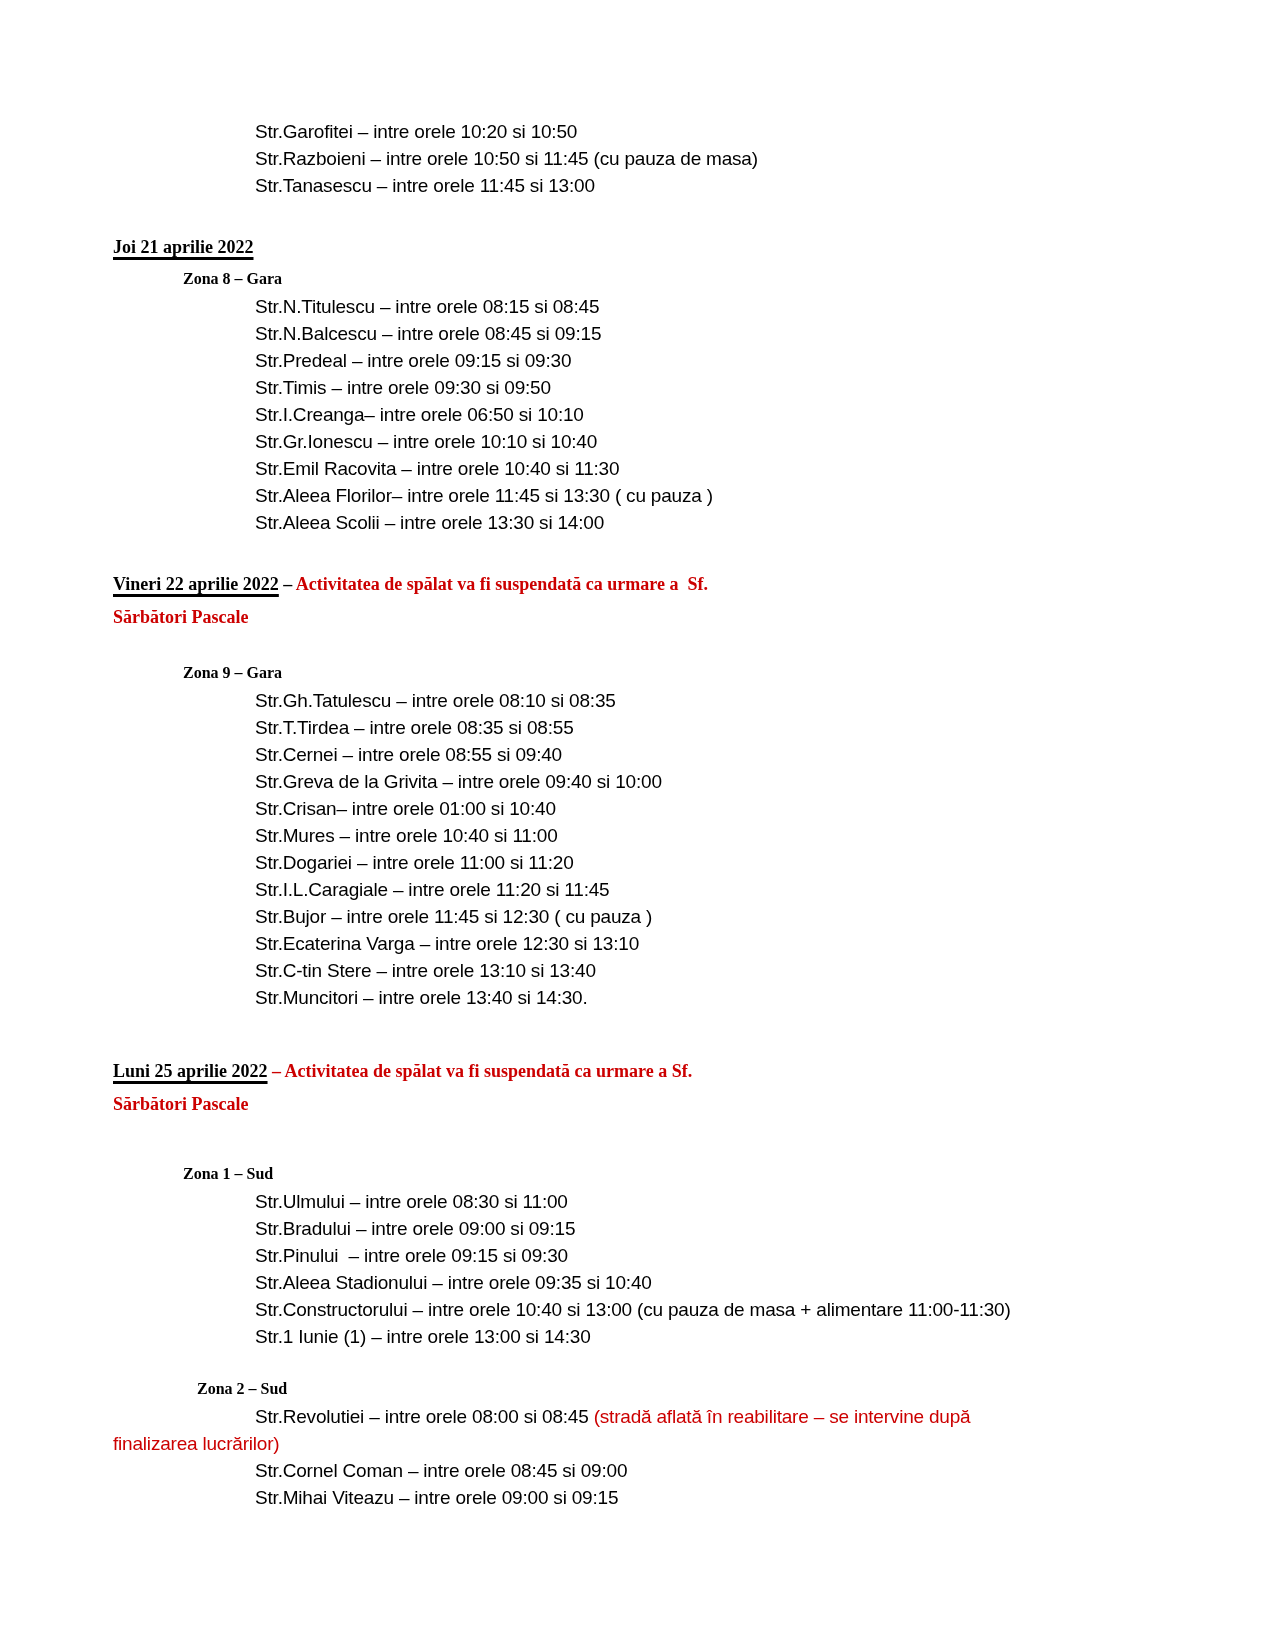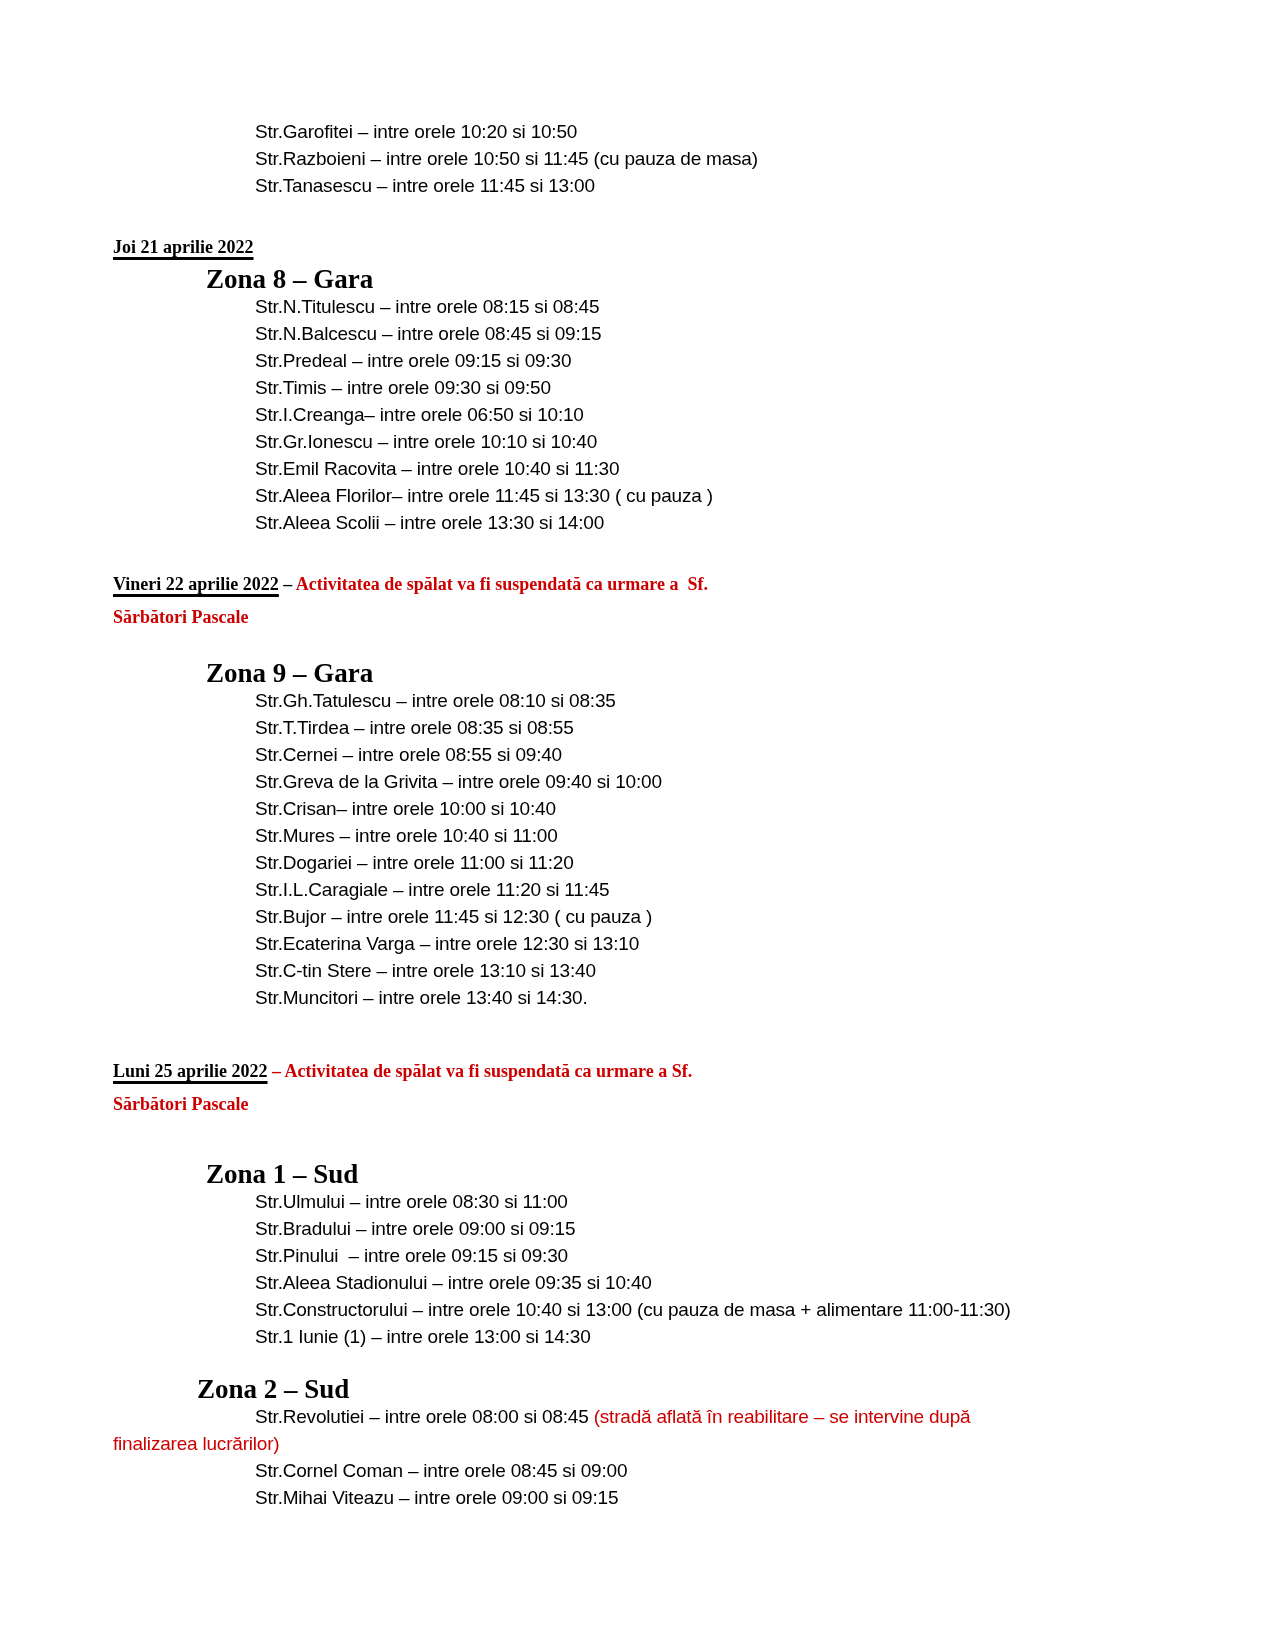--- a/index.html
+++ b/index.html
@@ -37,24 +37,24 @@
     line-height: 33px;
     white-space: pre-wrap;
   }
   .date-heading.luni { margin-top: 44px; }
   .date-text {
     text-decoration: underline;
     text-decoration-thickness: 2.5px;
     text-underline-offset: 4px;
   }
   .zone-name {
-    margin: 26px 0 1px 93px;
+    margin: 26px 0 1px 70px;
     font-family: "Liberation Serif", serif;
     font-weight: bold;
-    font-size: 27px;
+    font-size: 16px;
     line-height: 26px;
   }
   .zone-name.tight { margin-top: 2px; }
   .zone-name.zone1 { margin-top: 40px; }
   .zone-name.zone2 { margin-left: 84px; }
   .red { color: #cc0000; }
 </style>
 </head>
 <body>
 
@@ -80,21 +80,21 @@
     <div class="street">Str.Aleea Scolii – intre orele 13:30 si 14:00</div>
   </div>
 
   <div class="date-heading"><span class="date-text">Vineri 22 aprilie 2022</span><span> – </span><span class="red">Activitatea de spălat va fi suspendată ca urmare a  Sf.</span><br><span class="red">Sărbători Pascale</span></div>
   <div class="zone-name">Zona 9 – Gara</div>
   <div>
     <div class="street">Str.Gh.Tatulescu – intre orele 08:10 si 08:35</div>
     <div class="street">Str.T.Tirdea – intre orele 08:35 si 08:55</div>
     <div class="street">Str.Cernei – intre orele 08:55 si 09:40</div>
     <div class="street">Str.Greva de la Grivita – intre orele 09:40 si 10:00</div>
-    <div class="street">Str.Crisan– intre orele 10:00 si 10:40</div>
+    <div class="street">Str.Crisan– intre orele 01:00 si 10:40</div>
     <div class="street">Str.Mures – intre orele 10:40 si 11:00</div>
     <div class="street">Str.Dogariei – intre orele 11:00 si 11:20</div>
     <div class="street">Str.I.L.Caragiale – intre orele 11:20 si 11:45</div>
     <div class="street">Str.Bujor – intre orele 11:45 si 12:30 ( cu pauza )</div>
     <div class="street">Str.Ecaterina Varga – intre orele 12:30 si 13:10</div>
     <div class="street">Str.C-tin Stere – intre orele 13:10 si 13:40</div>
     <div class="street">Str.Muncitori – intre orele 13:40 si 14:30.</div>
   </div>
 
   <div class="date-heading luni"><span class="date-text">Luni 25 aprilie 2022</span><span class="red"> – </span><span class="red">Activitatea de spălat va fi suspendată ca urmare a Sf.</span><br><span class="red">Sărbători Pascale</span></div>

